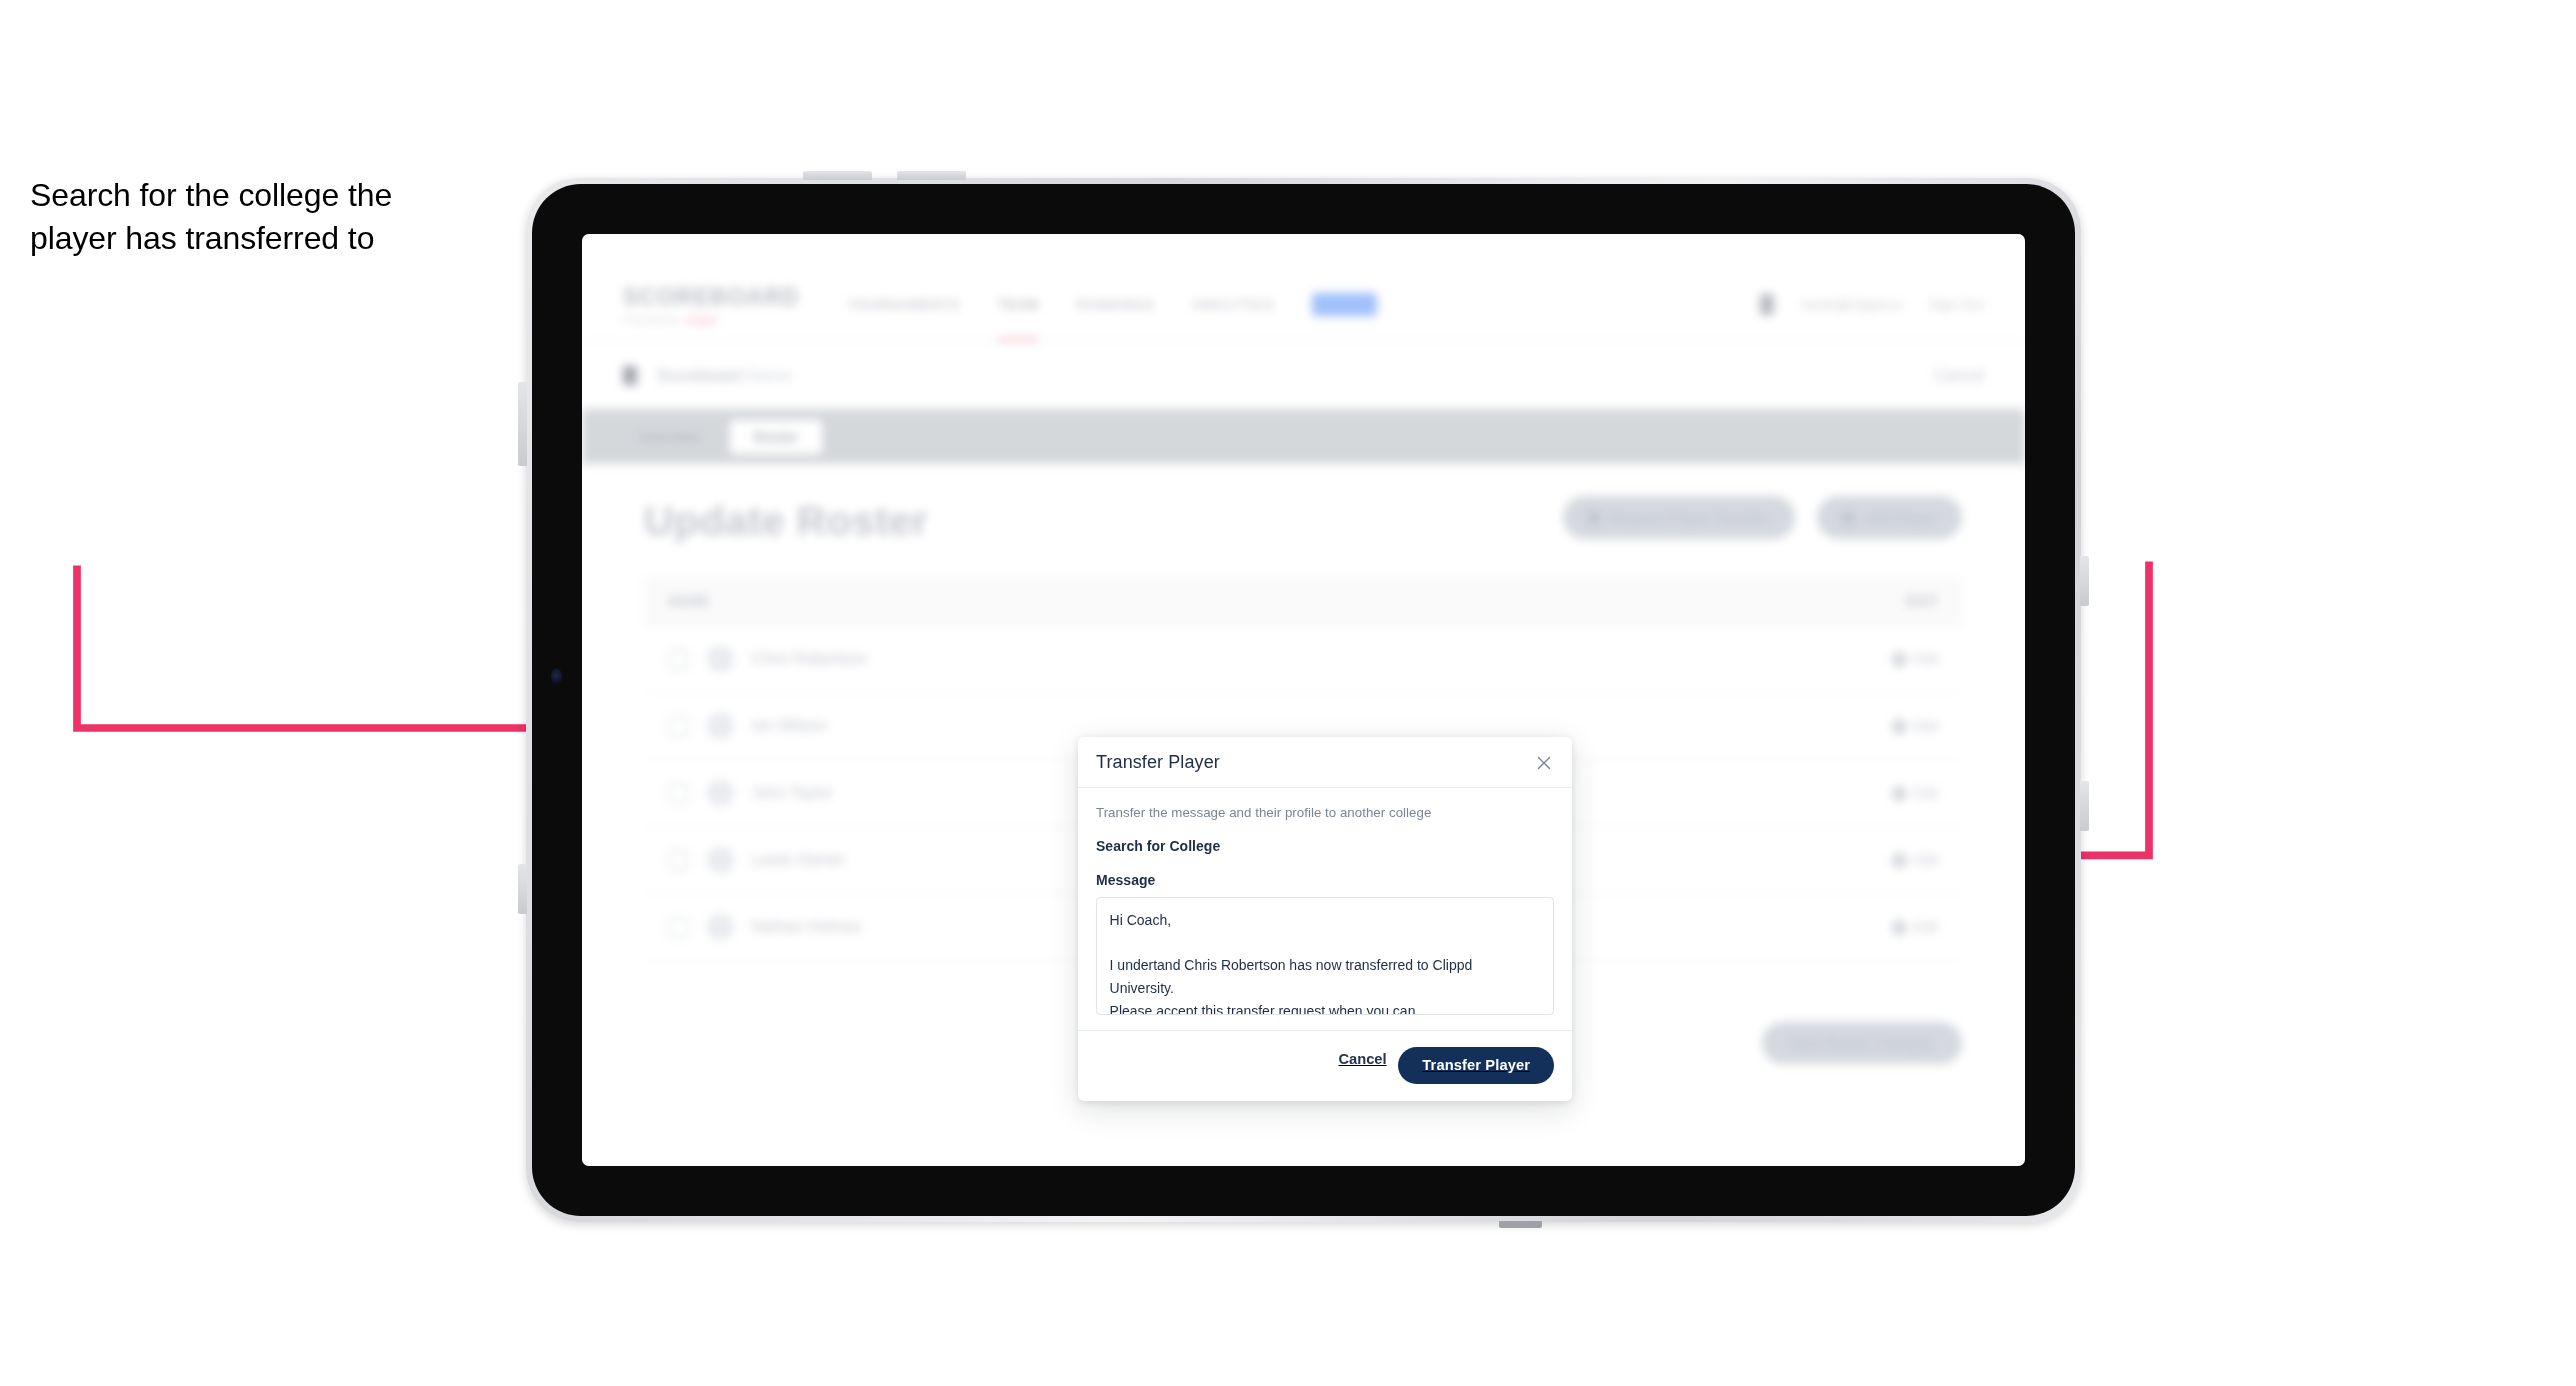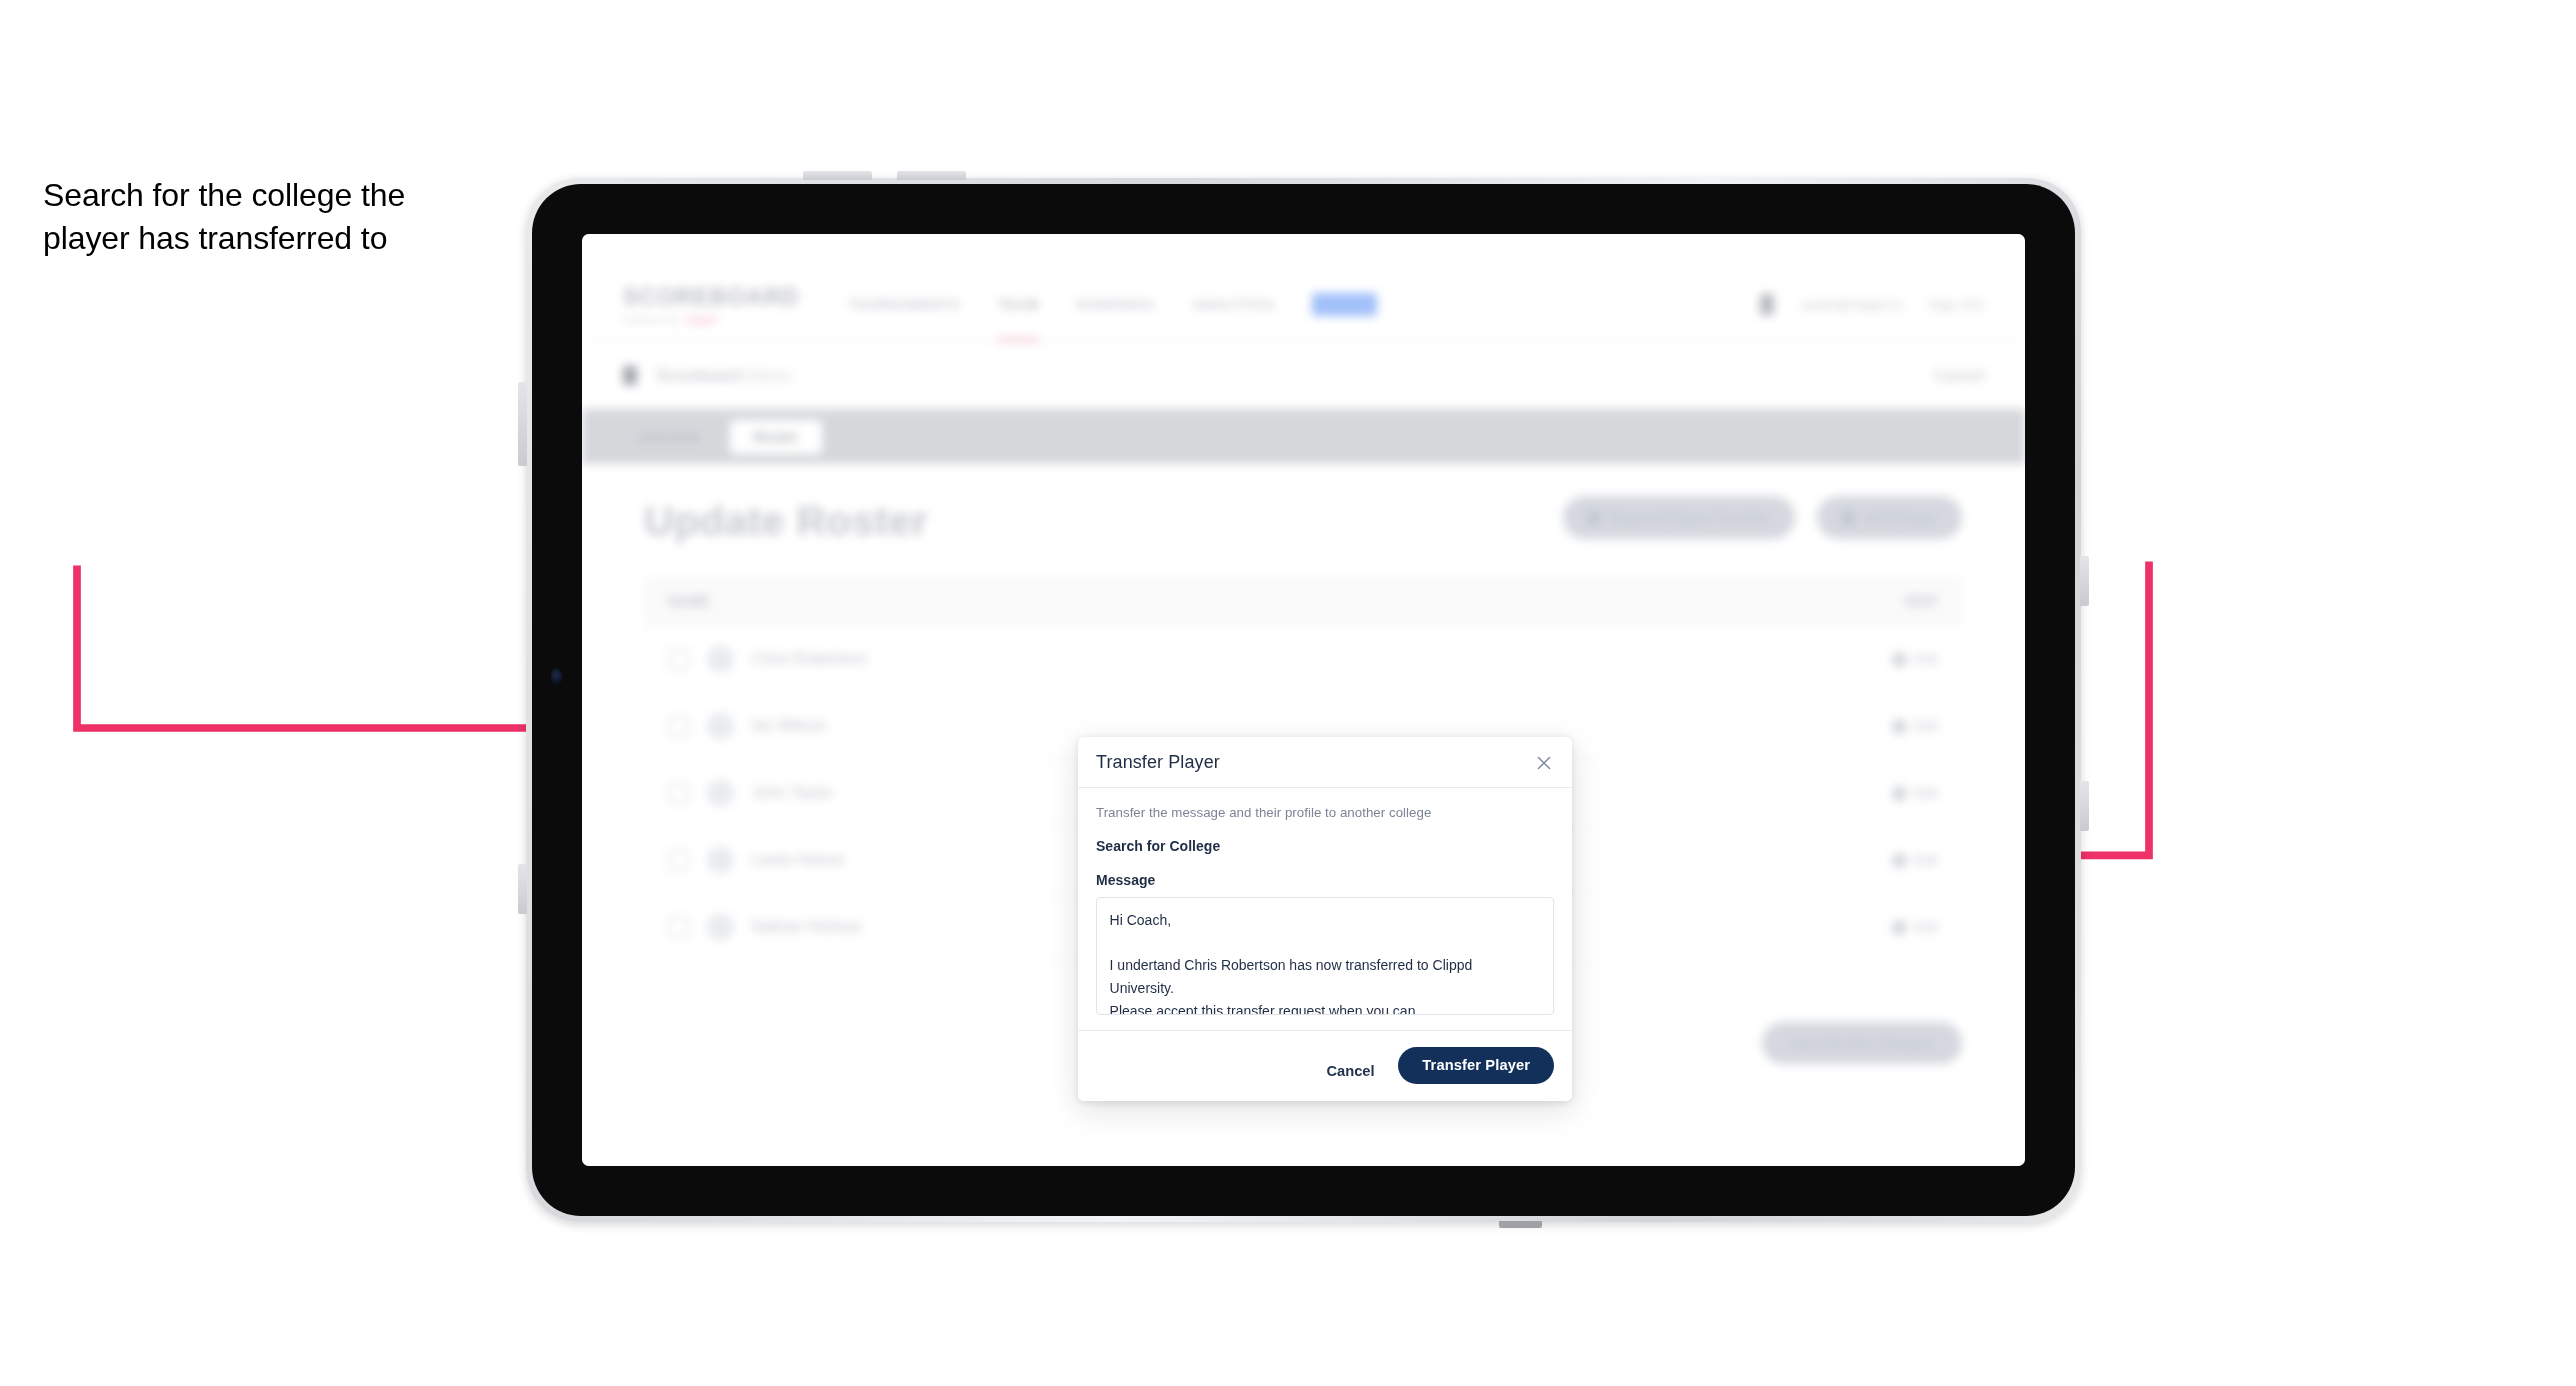--- a/index.html
+++ b/index.html
@@ -22,21 +22,21 @@
   
   .annot-text {
     position: absolute;
     color: #000000;
     font-family: "Liberation Sans", sans-serif;
     font-size: 32px;
     line-height: 1.33;
     letter-spacing: -0.1px;
     white-space: pre-line;
   }
-  #annot-left-1 { left: 43px; top: 174px; width: 448px; }
+  #annot-left-1 { left: 30px; top: 174px; width: 448px; }
   #annot-left-2 { left: 43px; top: 326px; width: 448px; }
   #annot-right-1 {
     left: 2121px; top: 476px; width: 434px;
     font-size: 32px;
   }
   #annot-right-1 .bold { font-weight: bold; }
 
   
   .arrow-svg {
     position: absolute;
@@ -284,24 +284,25 @@
     background: #fff;
     padding: 11.2px 12.6px;
     font-family: "Liberation Sans", sans-serif;
     font-size: 14px;
     line-height: 1.62;
     color: #1f2d45;
     white-space: pre-line;
     overflow: hidden;
   }
   #modal-footer {
-    display: flex; align-items: flex-end; justify-content: flex-end;
-    gap: 21px;
+    display: flex; align-items: flex-start; justify-content: flex-end;
+    gap: 9px;
     padding: 15.4px 18px 17px 18px;
     border-top: 0.7px solid #e9ebef;
+    text-decoration: underline;
   }
   #cancel-btn {
     font-size: 14.7px; color: #24344f; font-weight: 600;
     background: none; border: none; cursor: pointer;
     font-family: "Liberation Sans", sans-serif;
     padding: 4.2px 2.8px;
   }
   #transfer-btn {
     background: #12305a;
     color: #ffffff;

